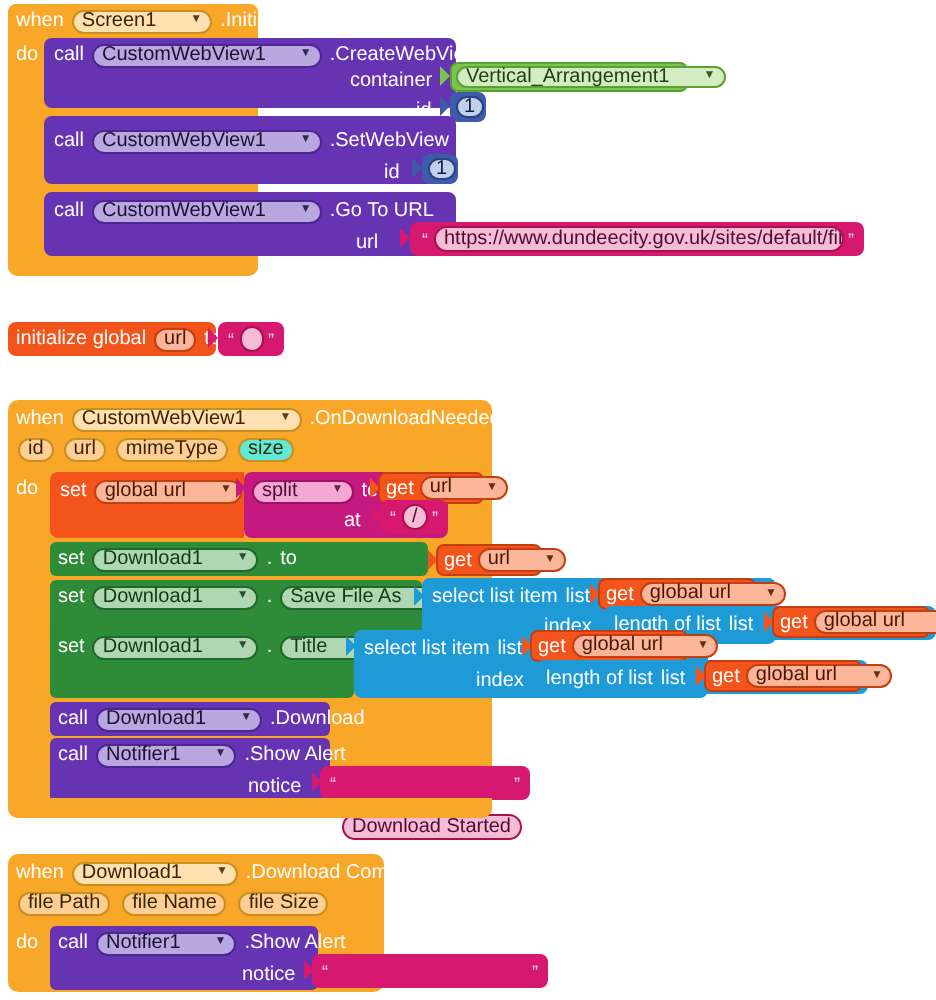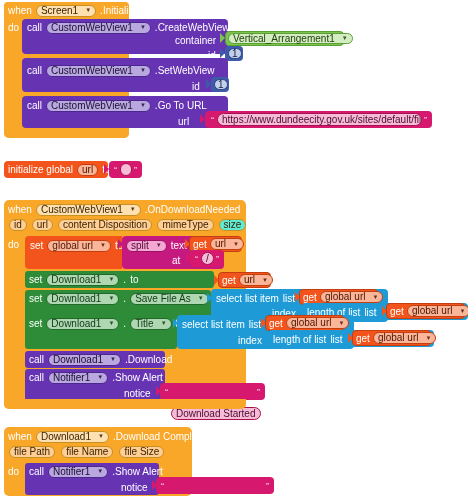--- a/index.html
+++ b/index.html
@@ -9,21 +9,21 @@
     -webkit-font-smoothing:antialiased;
   }
   .canvas{position:absolute;left:0;top:0;width:468px;height:500px;}
 
   
   .blk{position:absolute;box-sizing:border-box;border-radius:4px;}
   .lbl{color:#fff;font-size:10px;line-height:11px;white-space:nowrap;letter-spacing:0px;}
 
   
   .field{
-    display:inline-flex;align-items:center;gap:7px;
+    display:inline-flex;align-items:center;gap:17px;
     border-radius:7px;padding:0px 4px 1px 4px;height:12px;box-sizing:border-box;
     font-size:10px;line-height:11px;white-space:nowrap;
     border:1px solid rgba(0,0,0,.28);
   }
   .caret{font-size:6px;line-height:6px;opacity:.85;transform:translateY(0px);}
 
   
   .c-event      {background:#F8A729;}           
   .c-event-d    {background:#E29422;}
   .c-purple     {background:#6633B3;}           
@@ -161,23 +161,20 @@
     <span class="lbl">.OnDownloadNeeded</span>
   </div>
   <div class="row" style="left:9px;top:218px;height:13px;gap:5px;">
     <span class="field" style="background:#FFCE94;color:#3a2405;border-color:#c98f21;">
         <span>id</span>
       </span>
     <span class="field" style="background:#FFCE94;color:#3a2405;border-color:#c98f21;">
         <span>url</span>
       </span>
     <span class="field" style="background:#FFCE94;color:#3a2405;border-color:#c98f21;">
-        <span>content Disposition</span>
-      </span>
-    <span class="field" style="background:#FFCE94;color:#3a2405;border-color:#c98f21;">
         <span>mimeType</span>
       </span>
     <span class="field" style="background:#5eead4;color:#3a2405;border-color:#c98f21;">
         <span>size</span>
       </span>
   </div>
   <div class="lbl" style="position:absolute;left:8px;top:239px;">do</div>
 
   <div class="blk c-orange" style="left:25px;top:236px;width:97px;height:33px;border-radius:4px 0 0 4px;"></div>
   <div class="row" style="left:30px;top:239px;height:13px;">

